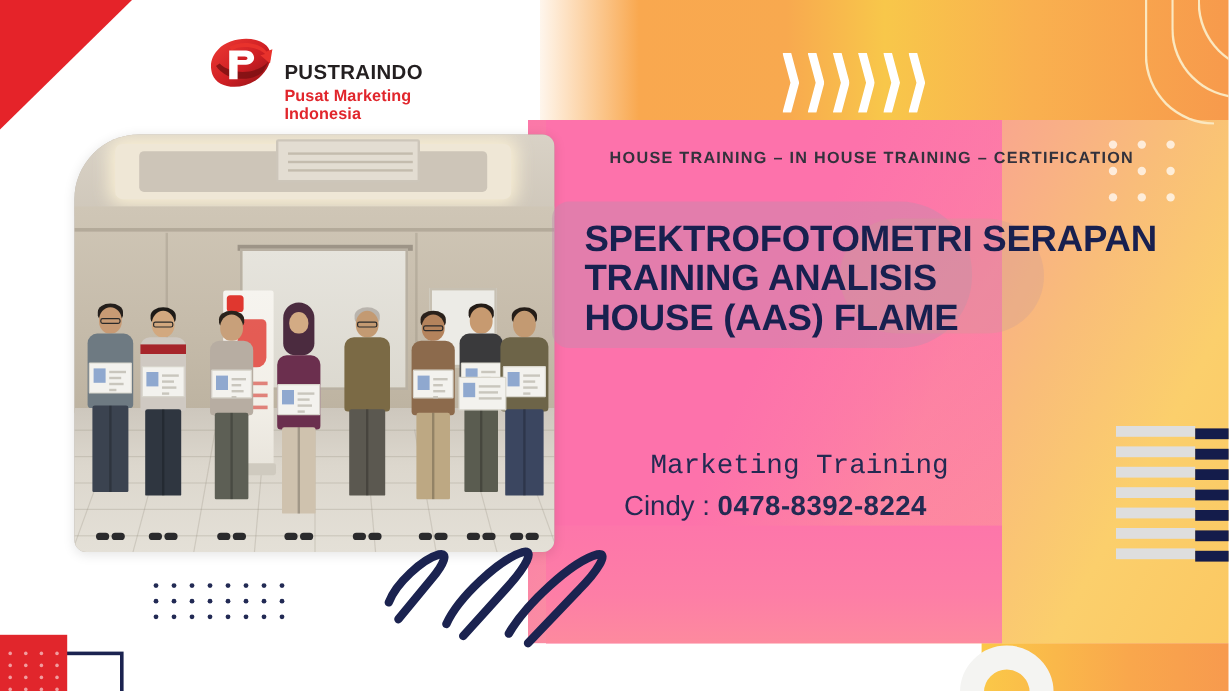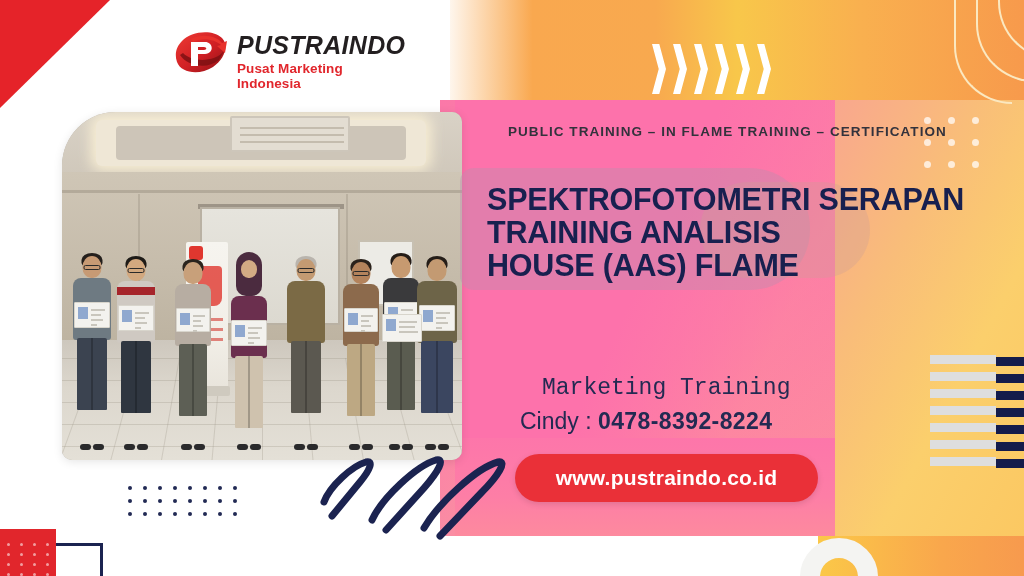--- a/index.html
+++ b/index.html
@@ -223,22 +223,23 @@
   .sq-red i {
     position:absolute; width:3px; height:3px; border-radius:50%;
     background:rgba(255,255,255,0.55);
   }
 
   
   .logo { position:absolute; left:175px; top:25px; width:230px; height:60px; }
   .logo-mark { position:absolute; left:0; top:4px; width:56px; height:52px; }
   .logo-txt { position:absolute; left:62px; top:6px; }
   .logo-txt .l-main {
-    font-size:25px; font-weight:700; font-style:italic; letter-spacing:0.3px;
+    font-size:17px; font-weight:700; letter-spacing:0.3px;
     color:#231f20;
+    margin-top:20px;
   }
   .logo-txt .l-sub {
     font-size:13.5px; font-weight:700; color:#e1262c; letter-spacing:0.1px; margin-top:1px;
   }
 </style>
 </head>
 <body>
 
 <div id="banner">
 
@@ -484,34 +485,33 @@
         <b></b>
         <i style="top:6px;width:18px"></i>
         <i style="top:11px;width:16px"></i>
         <i style="top:16px;width:19px"></i>
       </div>
     </div>
 
   <div class="title-plate"></div>
   <div class="title-plate2"></div>
 
-  <div class="eyebrow">PUBLIC TRAINING – IN FLAME TRAINING – CERTIFICATION</div>
+  <div class="eyebrow">HOUSE TRAINING – IN HOUSE TRAINING – CERTIFICATION</div>
 
   <div class="title">
     <div>SPEKTROFOTOMETRI SERAPAN</div>
     <div>TRAINING ANALISIS</div>
     <div>HOUSE (AAS) FLAME</div>
   </div>
 
   <div class="marketing">
     <div class="l1">Marketing Training</div>
     <div class="l2"><span>Cindy : </span><b>0478-8392-8224</b></div>
   </div>
 
-  <div class="web-btn">www.pustraindo.co.id</div>
 
   <div class="scribble">
     <svg width="200" height="100" viewBox="0 0 200 100">
       <g fill="none" stroke="#1b2350" stroke-width="7" stroke-linecap="round" stroke-linejoin="round">
         <path d="M12 60 C 18 44, 40 24, 54 20 C 62 18, 58 28, 48 40 L 20 74"></path>
         <path d="M60 78 C 70 56, 104 24, 124 18 C 134 16, 126 30, 112 46 L 74 88"></path>
         <path d="M112 86 C 126 62, 164 26, 186 20 C 196 18, 186 34, 170 50 L 128 94"></path>
       </g>
     </svg>
   </div>

